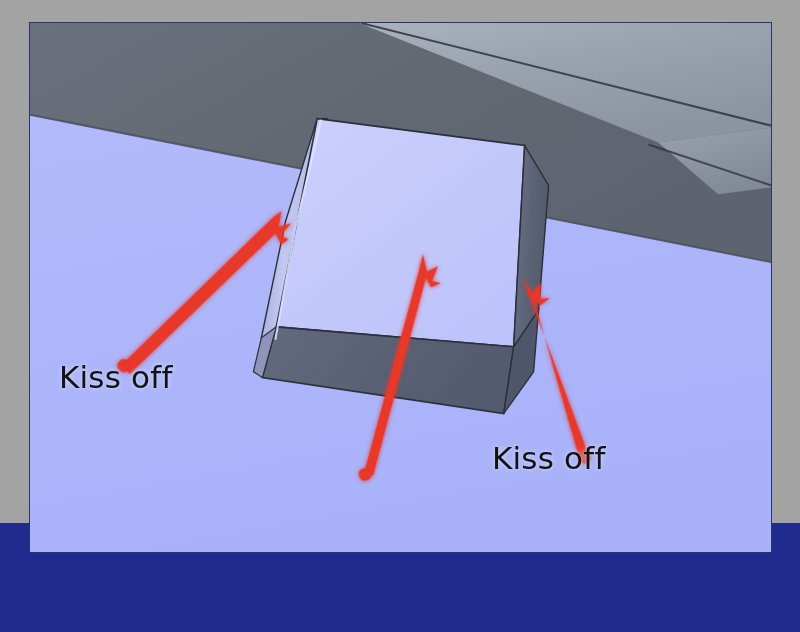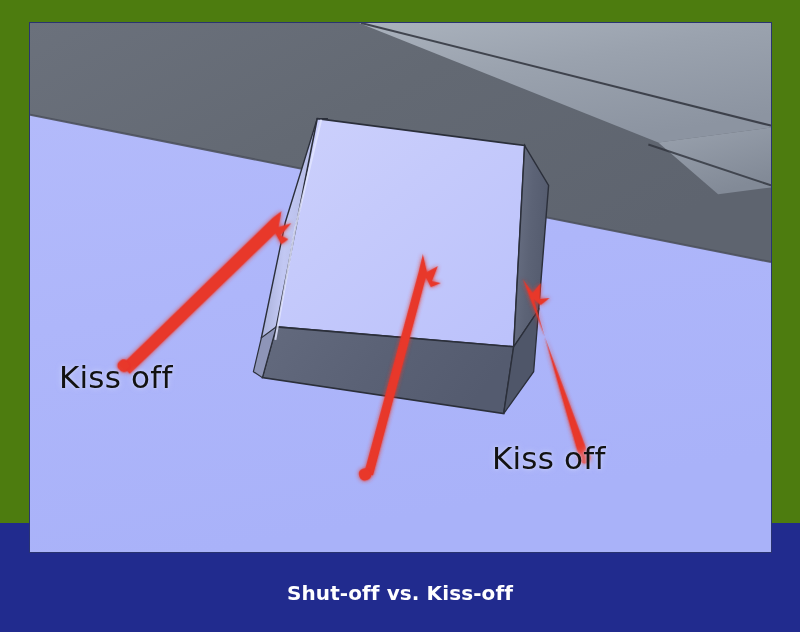--- a/index.html
+++ b/index.html
@@ -11,21 +11,21 @@
     height: 632px;
     overflow: hidden;
     font-family: "Liberation Sans", sans-serif;
     background: #212b8e;
   }
 
   #figure-card {
     position: relative;
     width: 800px;
     height: 523px;
-    background: #4d7c0f;
+    background: #a3a3a3;
   }
 
   
   #render-viewport {
     position: absolute;
     left: 29px;
     top: 22px;
     width: 743px;
     height: 531px;
     overflow: hidden;
@@ -192,17 +192,14 @@
         <rect x="550" y="430" width="12" height="12" rx="5" transform="rotate(20 556 436)"></rect>
       </g>
     </svg>
   </div>
 
   <div class="callout-label" id="label-kiss-off-left">Kiss off</div>
 
 
   <div class="callout-label" id="label-kiss-off-right">Kiss off</div>
 
-  <div id="caption-bar">
-    <span id="caption-text">Shut-off vs. Kiss-off</span>
-  </div>
 
 </div>
 
 </body></html>

